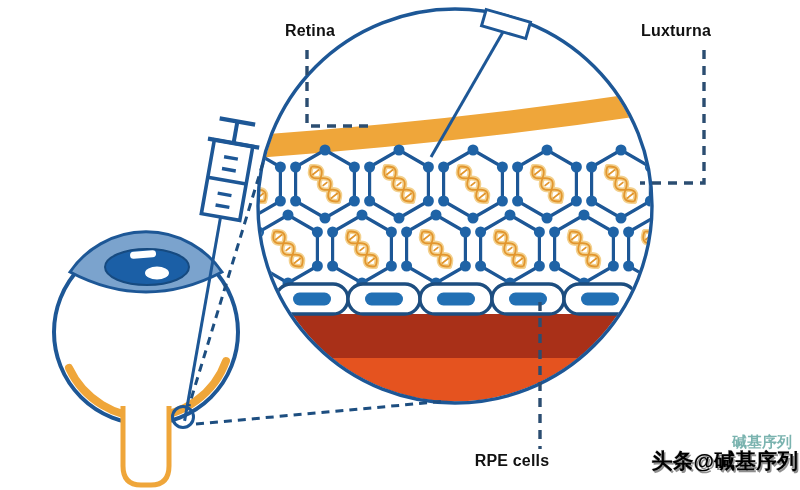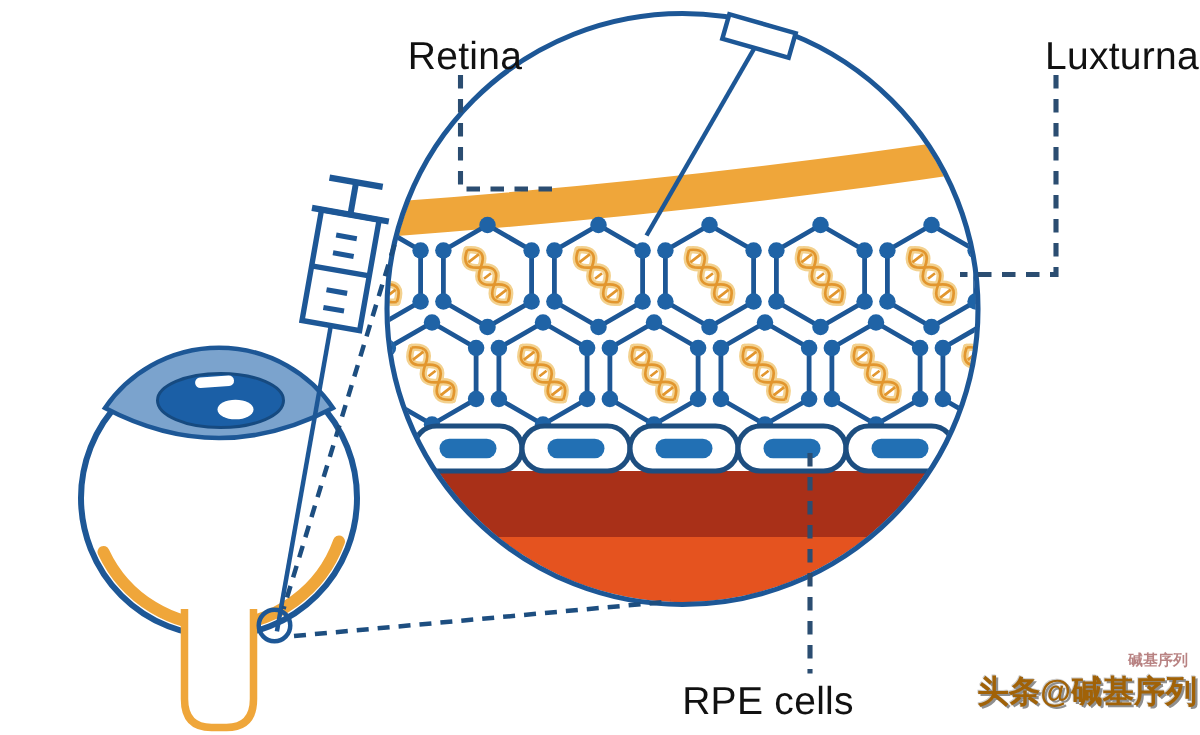--- a/index.html
+++ b/index.html
@@ -31,31 +31,31 @@
   .hl{fill:#ffffff;stroke:none;}
   .inj-circle{fill:none;stroke:var(--outline-blue);stroke-width:3;}
   .syr{stroke:var(--outline-blue);fill:none;}
   .syr-barrel{fill:#ffffff;stroke:var(--outline-blue);stroke-width:3.6;}
   .dash-connect{stroke:var(--dark-blue);stroke-width:3;fill:none;stroke-dasharray:8 6;}
   .leader{stroke:#2b4d71;stroke-width:3.4;fill:none;stroke-dasharray:9 7;}
 
   
   .fig-label{
     position:absolute;transform:translateX(-50%);
-    font-size:26px;font-weight:normal;color:var(--label-text);
+    font-size:16px;font-weight:bold;color:var(--label-text);
     white-space:nowrap;letter-spacing:.2px;
   }
   #watermark{
     position:absolute;right:2px;top:447px;
-    font-size:21px;font-weight:bold;color:#a16207;white-space:nowrap;
+    font-size:21px;font-weight:bold;color:#000000;white-space:nowrap;
     text-shadow:1.5px 1.5px 0 #8f8f8f,-0.5px -0.5px 0 #cccccc,0 0 1px #b5b5b5;
   }
   #watermark-ghost{
     position:absolute;right:8px;top:433px;
-    font-size:10px;font-weight:bold;color:#7f1d1d;opacity:.55;white-space:nowrap;
+    font-size:15px;font-weight:bold;color:#0f766e;opacity:.55;white-space:nowrap;
   }
 </style>
 </head>
 <body>
 
 <svg id="scene" width="800" height="490" viewBox="0 0 800 490">
   <defs>
     <clipPath id="magClip">
         <circle cx="455" cy="206" r="195.5"></circle>
       </clipPath>
@@ -327,16 +327,16 @@
 
   <path class="dash-connect" d="M 263 163 L 189 406"></path>
   <path class="dash-connect" d="M 196 424 L 447 401"></path>
 
   <path class="leader" d="M 307 50 L 307 126 L 372 126"></path>
   <path class="leader" d="M 704 50 L 704 183 L 640 183"></path>
   <path class="leader" d="M 540 302 L 540 449"></path>
 </svg>
 
 <div class="fig-label" style="left:310px;top:22px;">Retina</div>
-<div class="fig-label" style="left:748px;top:22px;">Luxturna</div>
+<div class="fig-label" style="left:676px;top:22px;">Luxturna</div>
 <div class="fig-label" style="left:512px;top:452px;">RPE cells</div>
 <div id="watermark-ghost">碱基序列</div>
 <div id="watermark">头条@碱基序列</div>
 
 </body></html>

